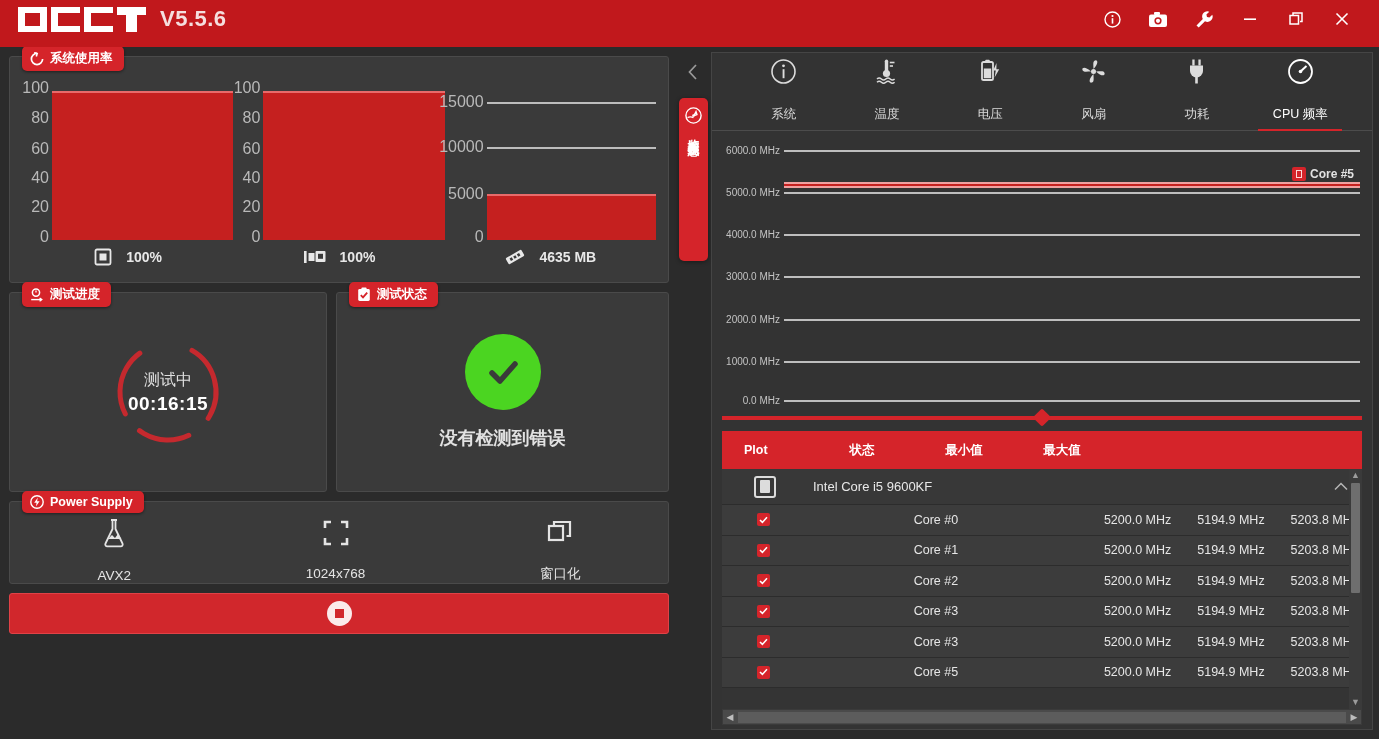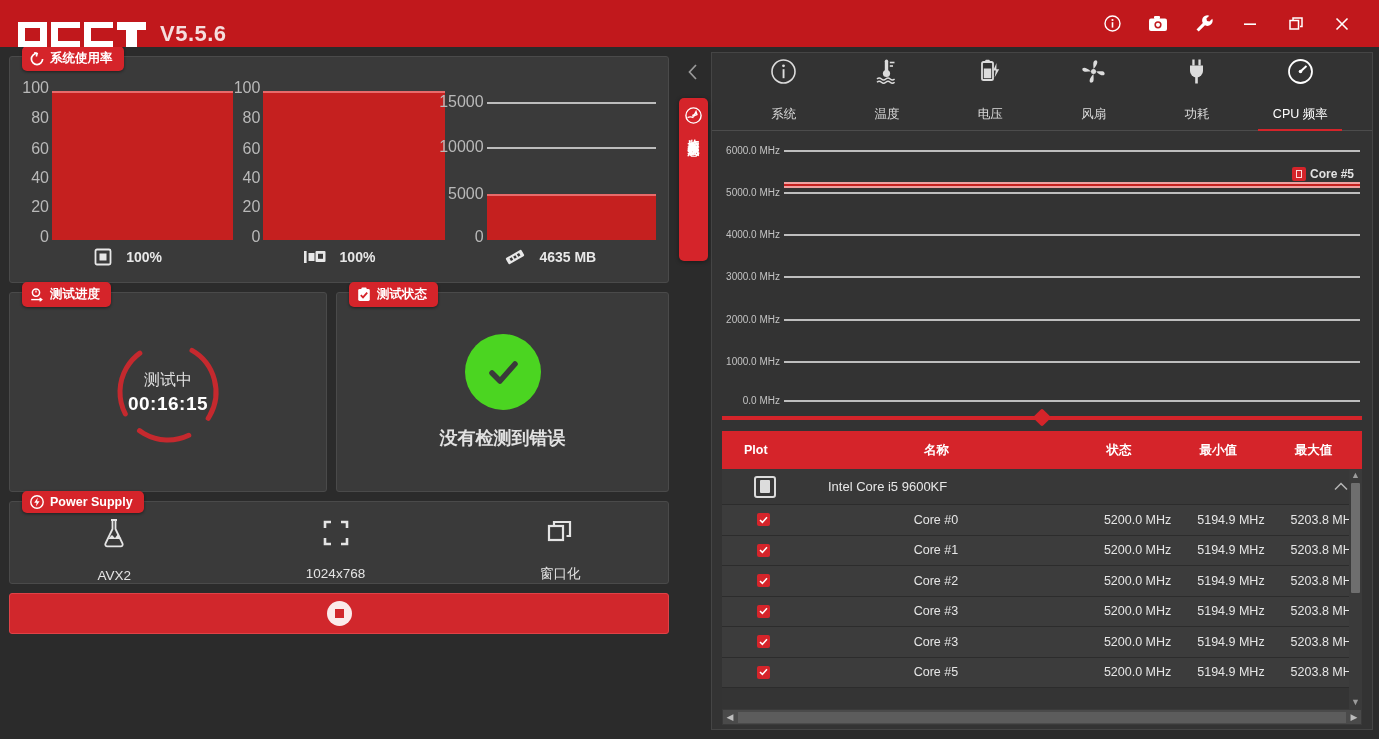--- a/index.html
+++ b/index.html
@@ -13,22 +13,22 @@
     position: relative;
     width: 1379px; height: 739px;
     background: #2b2b2b;
     display: flex; flex-direction: column;
   }
 
   
   .titlebar {
     height: 47px; min-height: 47px;
     background: #c1181c;
-    display: flex; align-items: flex-end;
-    padding: 0 14px 0 18px;
+    display: flex; align-items: center;
+    padding: 0 14px 9px 18px;
     position: relative;
   }
   .logo-wrap { display: flex; align-items: center; gap: 14px; }
   .logo-blocks { display: flex; align-items: center; gap: 4px; }
   .lb {
     width: 29px; height: 25px; background: #ffffff;
     position: relative;
   }
   .lb.o::after {
     content: ""; position: absolute; left: 7px; top: 6px;
@@ -280,21 +280,21 @@
   .chk {
     width: 13px; height: 13px; background: #d5242a; border-radius: 2px;
     display: flex; align-items: center; justify-content: center; cursor: pointer;
   }
   .chk svg { display: block; }
   .cpu-ico {
     width: 22px; height: 22px; border: 2px solid #dcdcdc; border-radius: 3px;
     display:flex; align-items:center; justify-content:center;
   }
   .cpu-ico i { width: 10px; height: 13px; background: #dcdcdc; display:block; border-radius:1px;}
-  .grp-name { margin-left: 20px; font-size: 13px; color: #e8e8e8; }
+  .grp-name { margin-left: 5px; font-size: 13px; color: #e8e8e8; }
   .grp-caret { margin-left: auto; margin-right: 14px; color: #b5b5b5; font-size: 12px; }
 
   
   .vscroll {
     position: absolute; right: 0; top: 0; bottom: 0; width: 13px; background: #3a3a3a;
     display: flex; flex-direction: column; align-items: center;
   }
   .vs-up, .vs-dn { color:#9b9b9b; font-size: 9px; height: 13px; line-height:13px; }
   .vs-thumb { width: 9px; background: #6e6e6e; border-radius: 1px; margin: 1px 0; }
   .hscroll {
@@ -646,21 +646,20 @@
       </div>
 
       <div class="slider-row">
         <div class="slider-track"></div>
         <div class="slider-handle"></div>
       </div>
 
       <div class="table-wrap">
         <div class="thead">
           <div class="hdr-plot">Plot</div>
-          <div class="hdr-name">名称</div>
           <div class="hdr-state">状态</div>
           <div class="hdr-min">最小值</div>
           <div class="hdr-max">最大值</div>
         </div>
 
         <div class="tbody">
 
           <div class="trow group">
             <div class="c-plot">
               <span class="cpu-ico">

